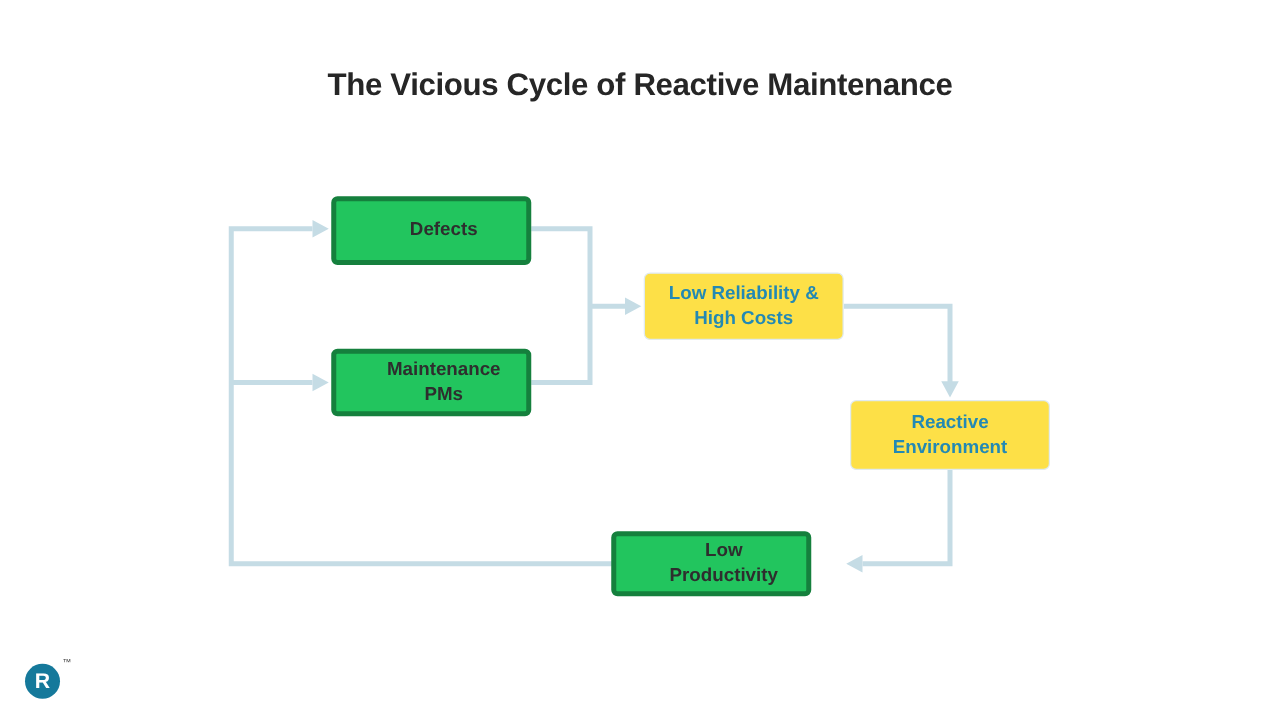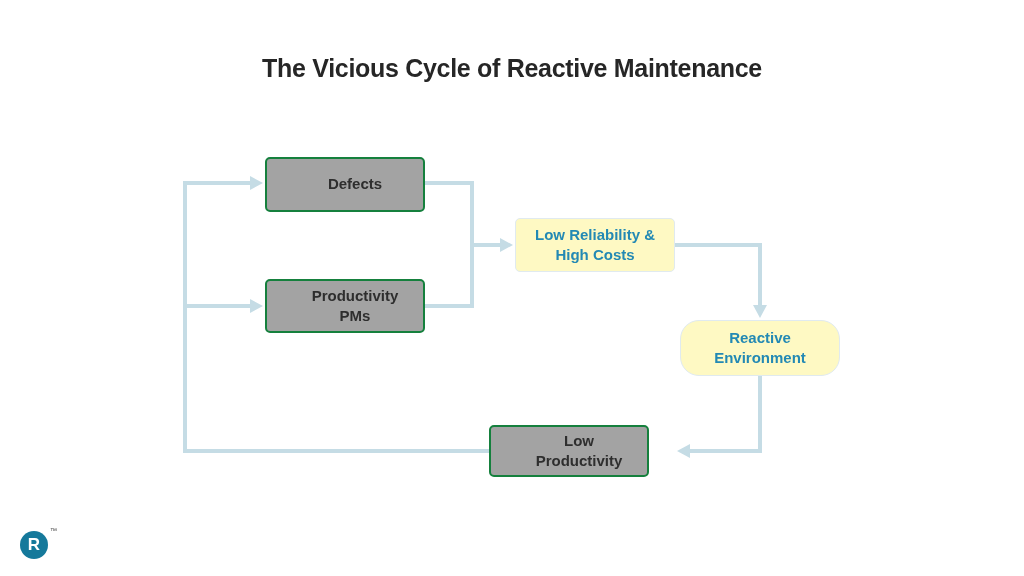--- a/index.html
+++ b/index.html
@@ -33,34 +33,34 @@
     justify-content:center;
     text-align:center;
     box-sizing:border-box;
     padding:4px 12px;
     border-radius:5px;
     font-weight:700;
     font-size:15px;
     line-height:1.35;
   }
   .node.yellow{
-    background:#a3a3a3;
-    border:2px solid #15803d;
+    background:#22c55e;
+    border:4px solid #15803d;
     color:#2e2e2e;
     padding-left:32px;
   }
   .node.blue{
-    background:#fef9c3;
+    background:#fde047;
     border:1px solid #E0EAEF;
     color:#2389B4;
   }
   .n-defects      {left:265px;top:157px;width:160px;height:55px;}
   .n-ineffective  {left:265px;top:279px;width:160px;height:54px;}
   .n-lowrel       {left:515px;top:218px;width:160px;height:54px;}
-  .n-reactive     {left:680px;top:320px;width:160px;height:56px;border-radius:19px;}
+  .n-reactive     {left:680px;top:320px;width:160px;height:56px;}
   .n-lowprod      {left:489px;top:425px;width:160px;height:52px;}
   .logo{
     position:absolute;
     left:20px;top:531px;
     width:28px;height:28px;
     border-radius:50%;
     background:#15799B;
     color:#ffffff;
     display:flex;
     align-items:center;
@@ -100,21 +100,21 @@
 
     <path d="M760,376 V451 H690" fill="none" stroke="#C5DCE5" stroke-width="4"></path>
     <polygon points="690,444 690,458 677,451" fill="#C5DCE5"></polygon>
   </svg>
 
   <div class="node yellow n-defects">
     <span>Defects</span>
   </div>
 
   <div class="node yellow n-ineffective">
-    <span>Productivity PMs</span>
+    <span>Maintenance PMs</span>
   </div>
 
   <div class="node blue n-lowrel">
     <span>Low Reliability &amp; High Costs</span>
   </div>
 
   <div class="node blue n-reactive">
     <span>Reactive Environment</span>
   </div>
 

